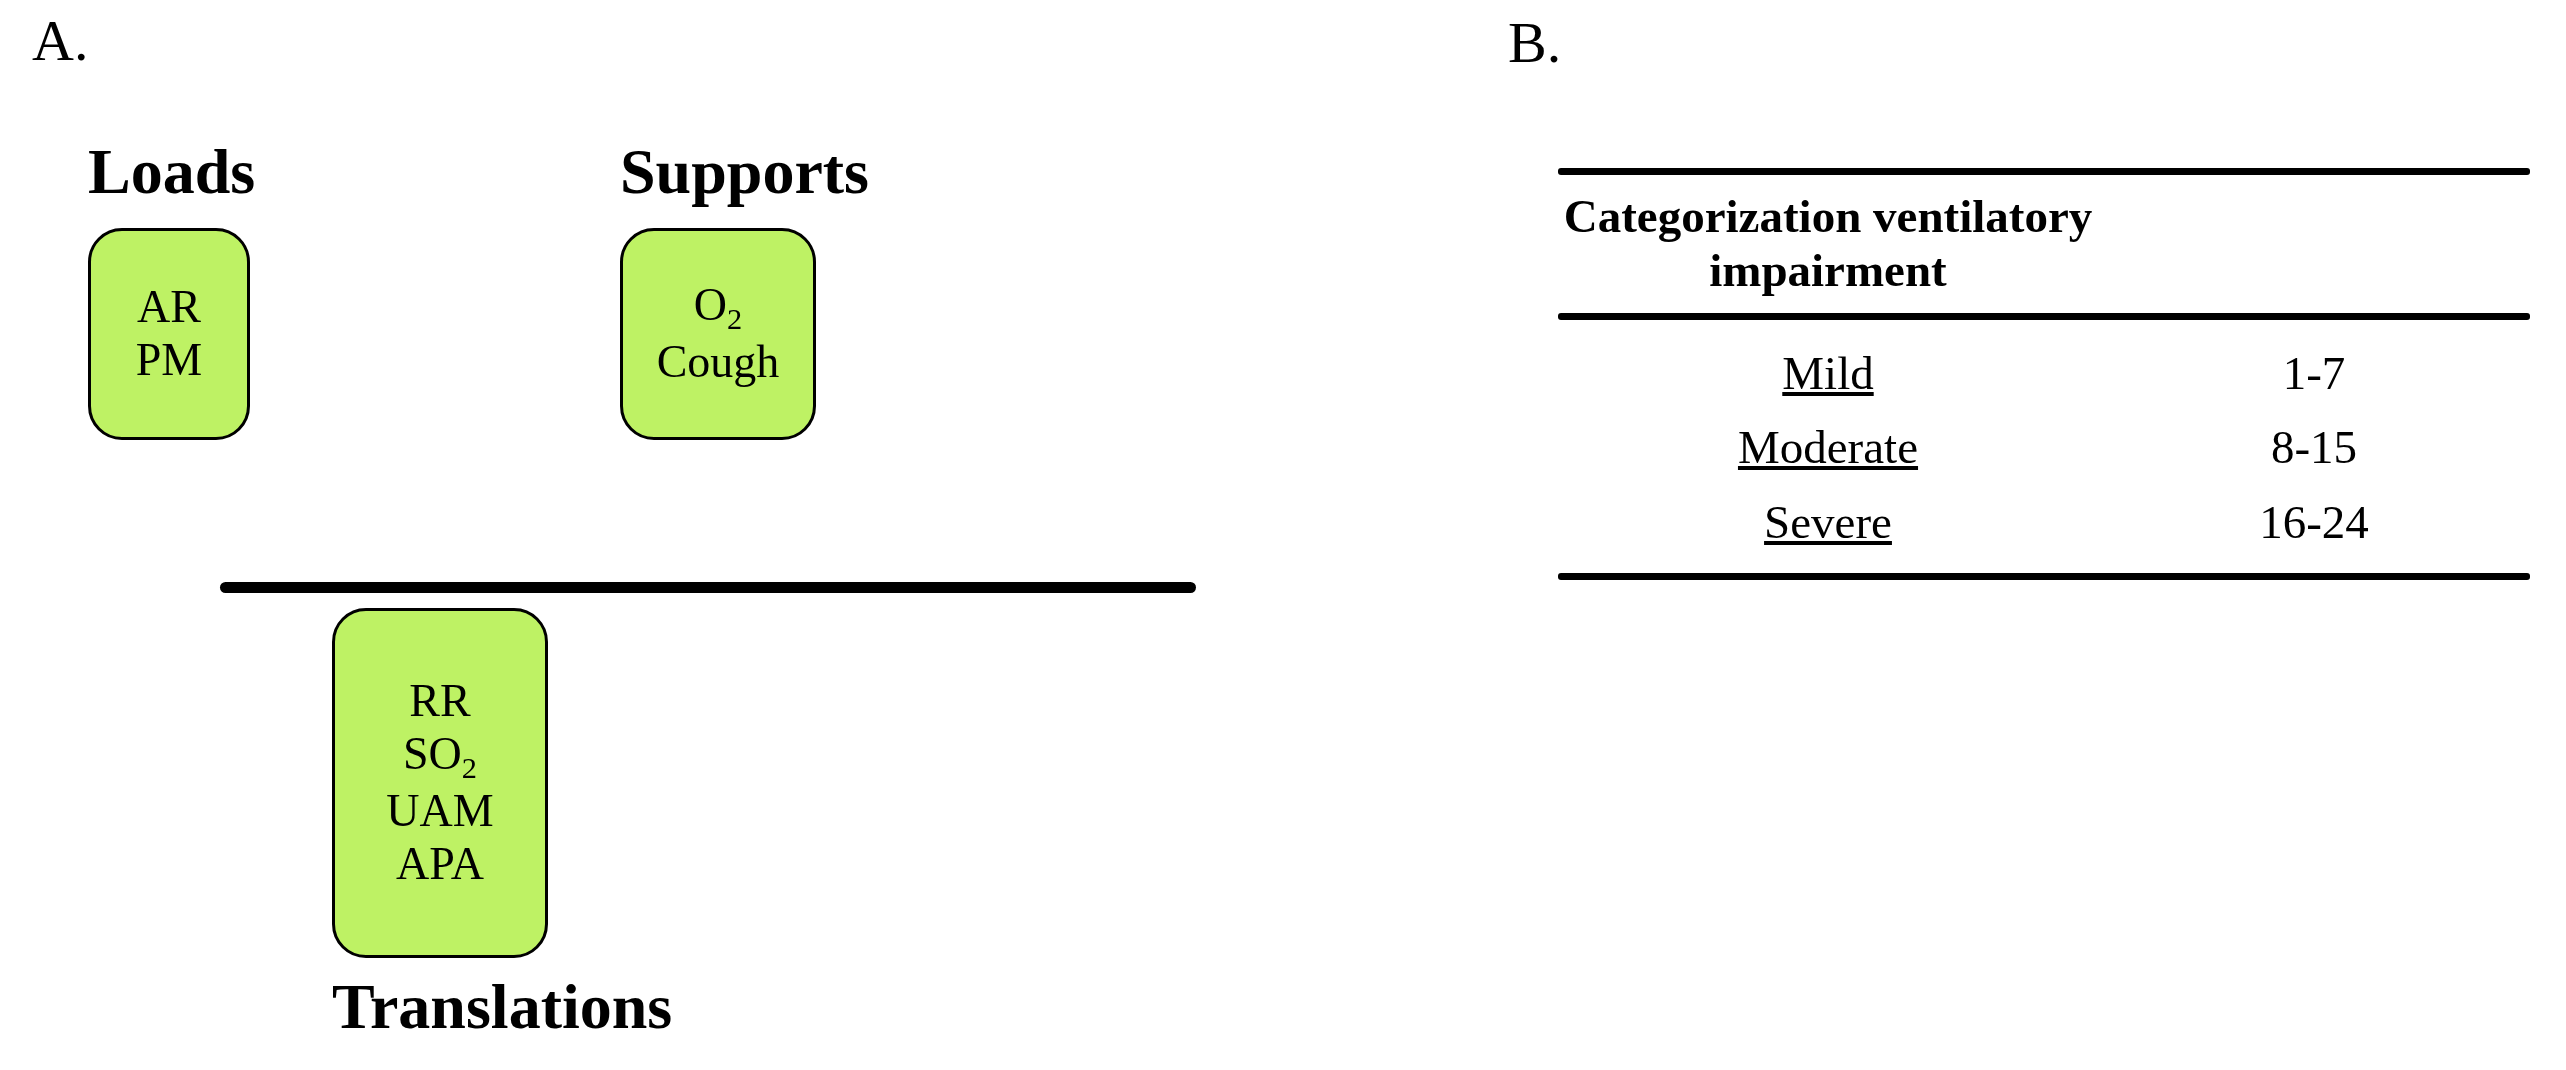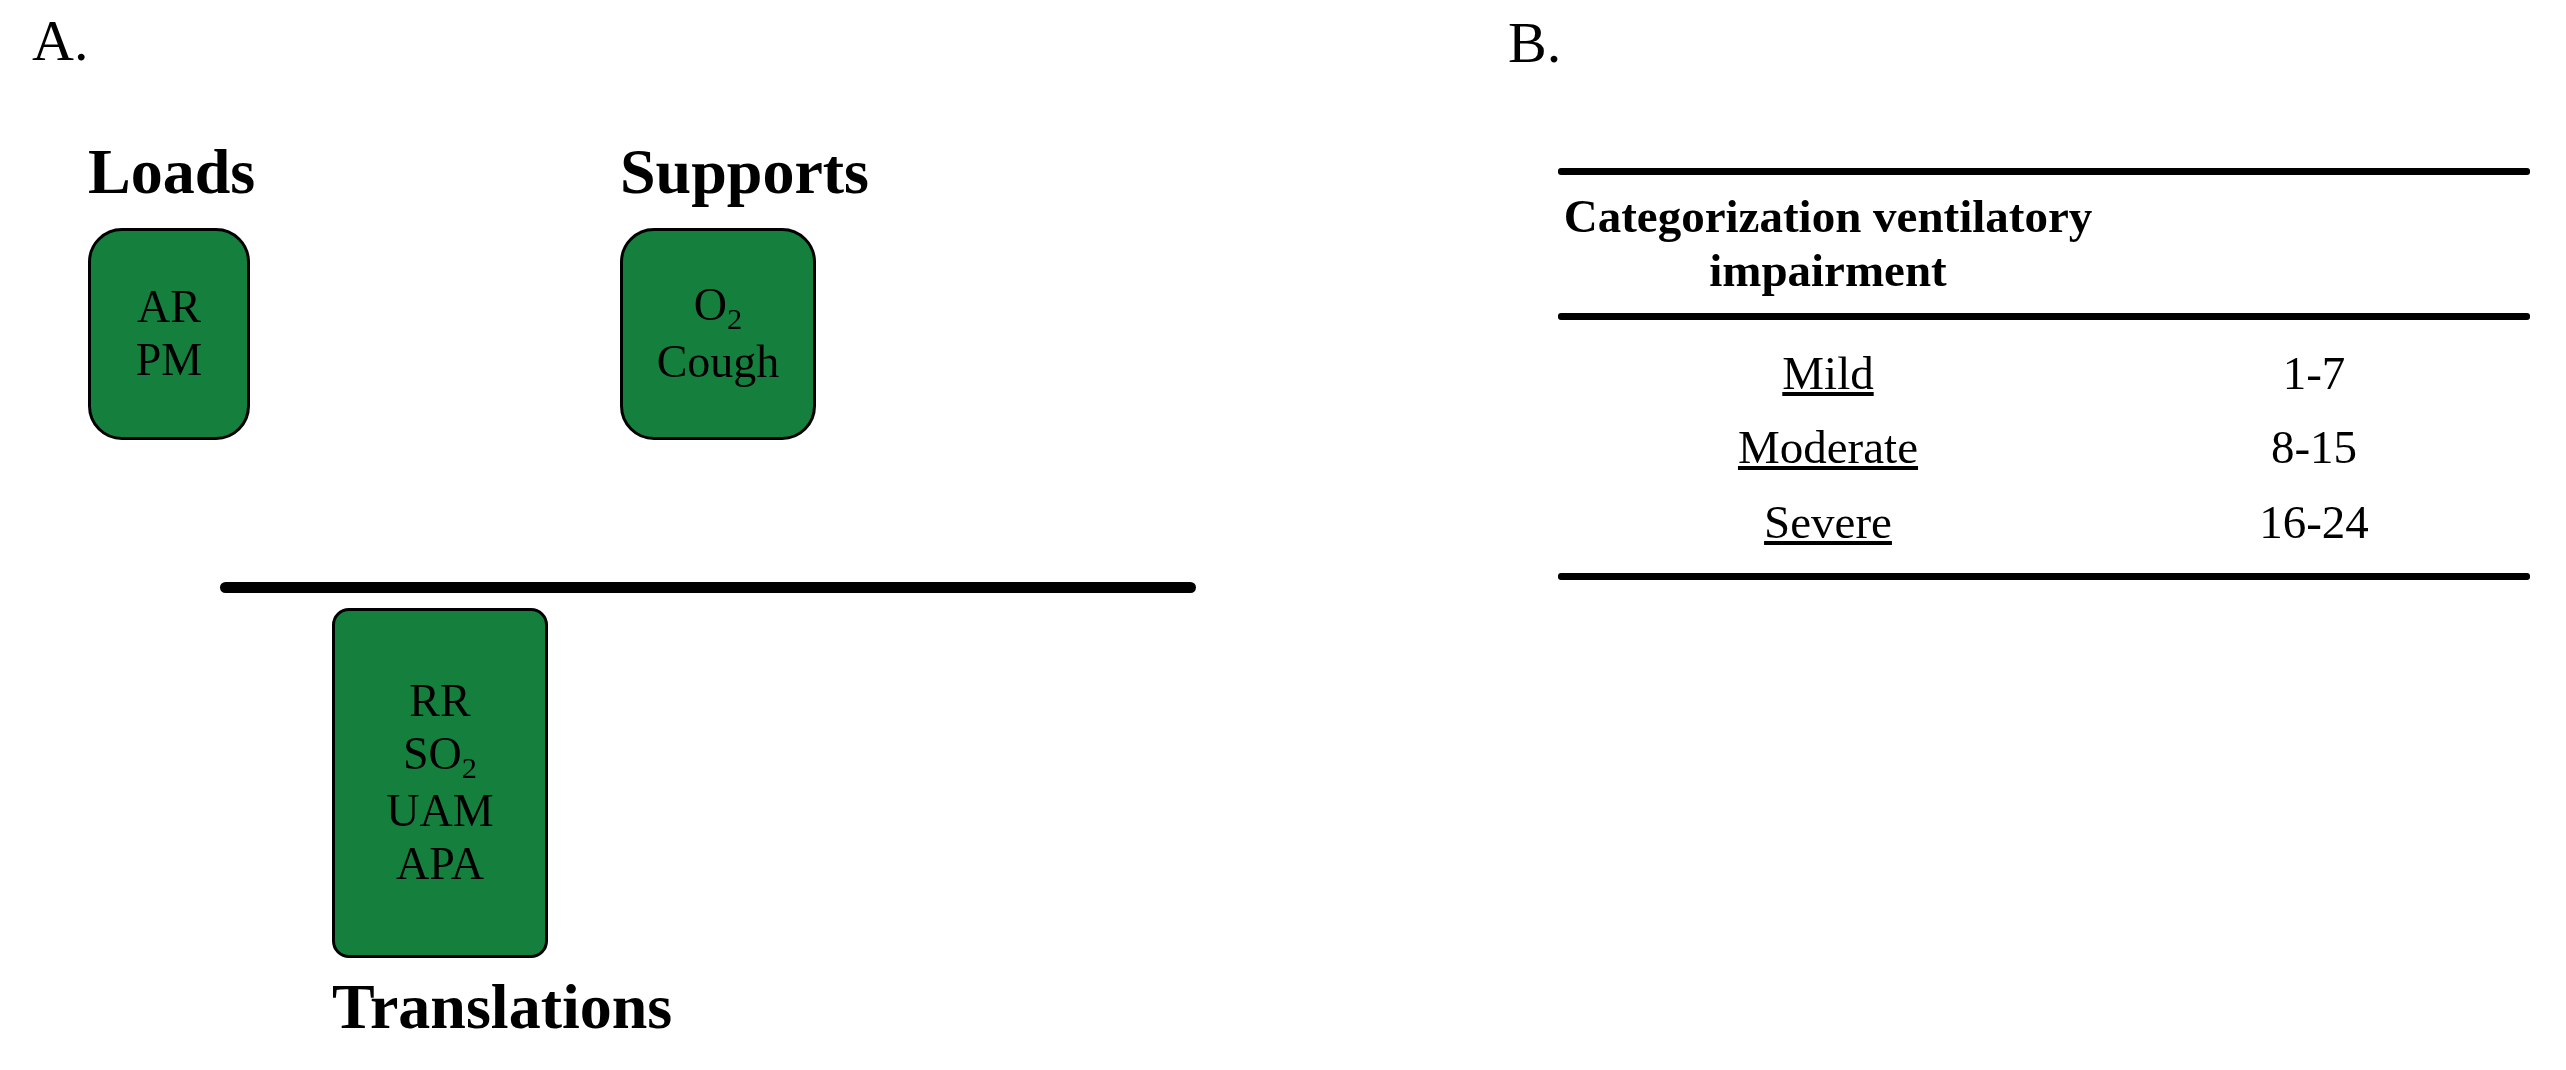--- a/index.html
+++ b/index.html
@@ -51,29 +51,29 @@
   }
   #loads-caption    { left: 88px;  top: 140px; width: 162px; }
   #supports-caption { left: 620px; top: 140px; width: 196px; }
   #translations-caption { left: 332px; top: 975px; width: 218px; }
 
   .scale-box {
     position: absolute;
     box-sizing: border-box;
     border: 3px solid #000;
     border-radius: 34px;
-    background: #15803d;
+    background: #bef264;
     display: flex;
     flex-direction: column;
     align-items: center;
     justify-content: center;
   }
   #loads-box    { left: 88px;  top: 228px; width: 162px; height: 212px; }
   #supports-box { left: 620px; top: 228px; width: 196px; height: 212px; }
-  #translations-box { left: 332px; top: 608px; width: 216px; height: 350px; border-radius: 17px; }
+  #translations-box { left: 332px; top: 608px; width: 216px; height: 350px; }
 
   .scale-item {
     font-family: "Liberation Serif", "DejaVu Serif", serif;
     font-size: 46px;
     line-height: 1.15;
     color: #000;
     white-space: nowrap;
   }
   .scale-item sub {
     font-size: 0.66em;

